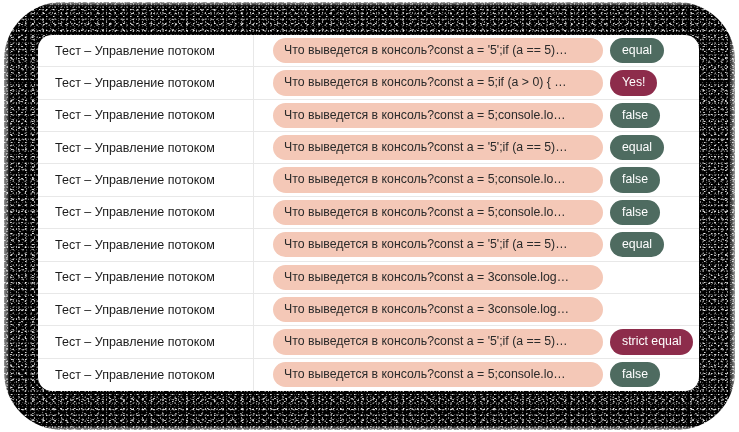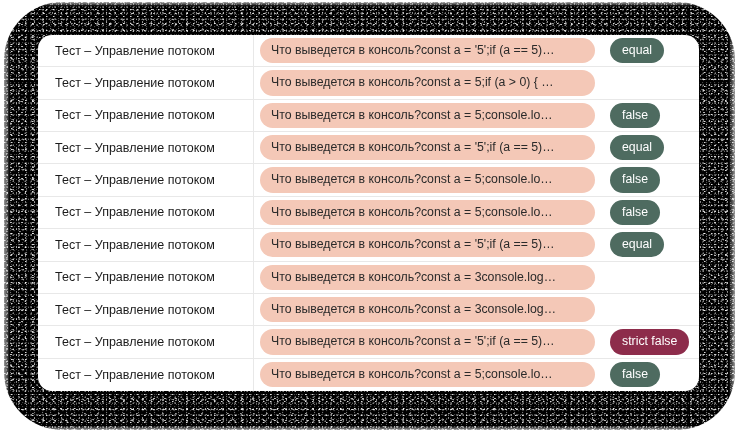--- a/index.html
+++ b/index.html
@@ -104,21 +104,21 @@
     left: 215px;
     top: 0;
     bottom: 0;
     width: 1px;
     background: #e8e8e8;
   }
 
   .cell-question {
     width: 350px;
     flex: 0 0 350px;
-    padding-left: 7px;
+    padding-left: 20px;
     box-sizing: border-box;
     display: flex;
     align-items: center;
   }
   .pill-question {
     display: block;
     width: 335px;
     box-sizing: border-box;
     background: #f4c8b7;
     color: #2a2a2a;
@@ -170,20 +170,23 @@
           <div class="cell-answer">
             <span class="badge green">equal</span>
           </div>
         </div>
         <div class="row">
           <div class="cell-name">Тест – Управление потоком</div>
           <div class="col-divider"></div>
           <div class="cell-question">
             <span class="pill-question">Что выведется в консоль?const a = 5;if (a &gt; 0) {  …</span>
           </div>
+          <div class="cell-answer">
+            <span class="badge maroon">Yes!</span>
+          </div>
         </div>
         <div class="row">
           <div class="cell-name">Тест – Управление потоком</div>
           <div class="col-divider"></div>
           <div class="cell-question">
             <span class="pill-question">Что выведется в консоль?const a = 5;console.lo…</span>
           </div>
           <div class="cell-answer">
             <span class="badge green">false</span>
           </div>
@@ -242,21 +245,21 @@
             <span class="pill-question">Что выведется в консоль?const a = 3console.log…</span>
           </div>
         </div>
         <div class="row">
           <div class="cell-name">Тест – Управление потоком</div>
           <div class="col-divider"></div>
           <div class="cell-question">
             <span class="pill-question">Что выведется в консоль?const a = '5';if (a == 5)…</span>
           </div>
           <div class="cell-answer">
-            <span class="badge maroon">strict false</span>
+            <span class="badge maroon">strict equal</span>
           </div>
         </div>
         <div class="row">
           <div class="cell-name">Тест – Управление потоком</div>
           <div class="col-divider"></div>
           <div class="cell-question">
             <span class="pill-question">Что выведется в консоль?const a = 5;console.lo…</span>
           </div>
           <div class="cell-answer">
             <span class="badge green">false</span>

